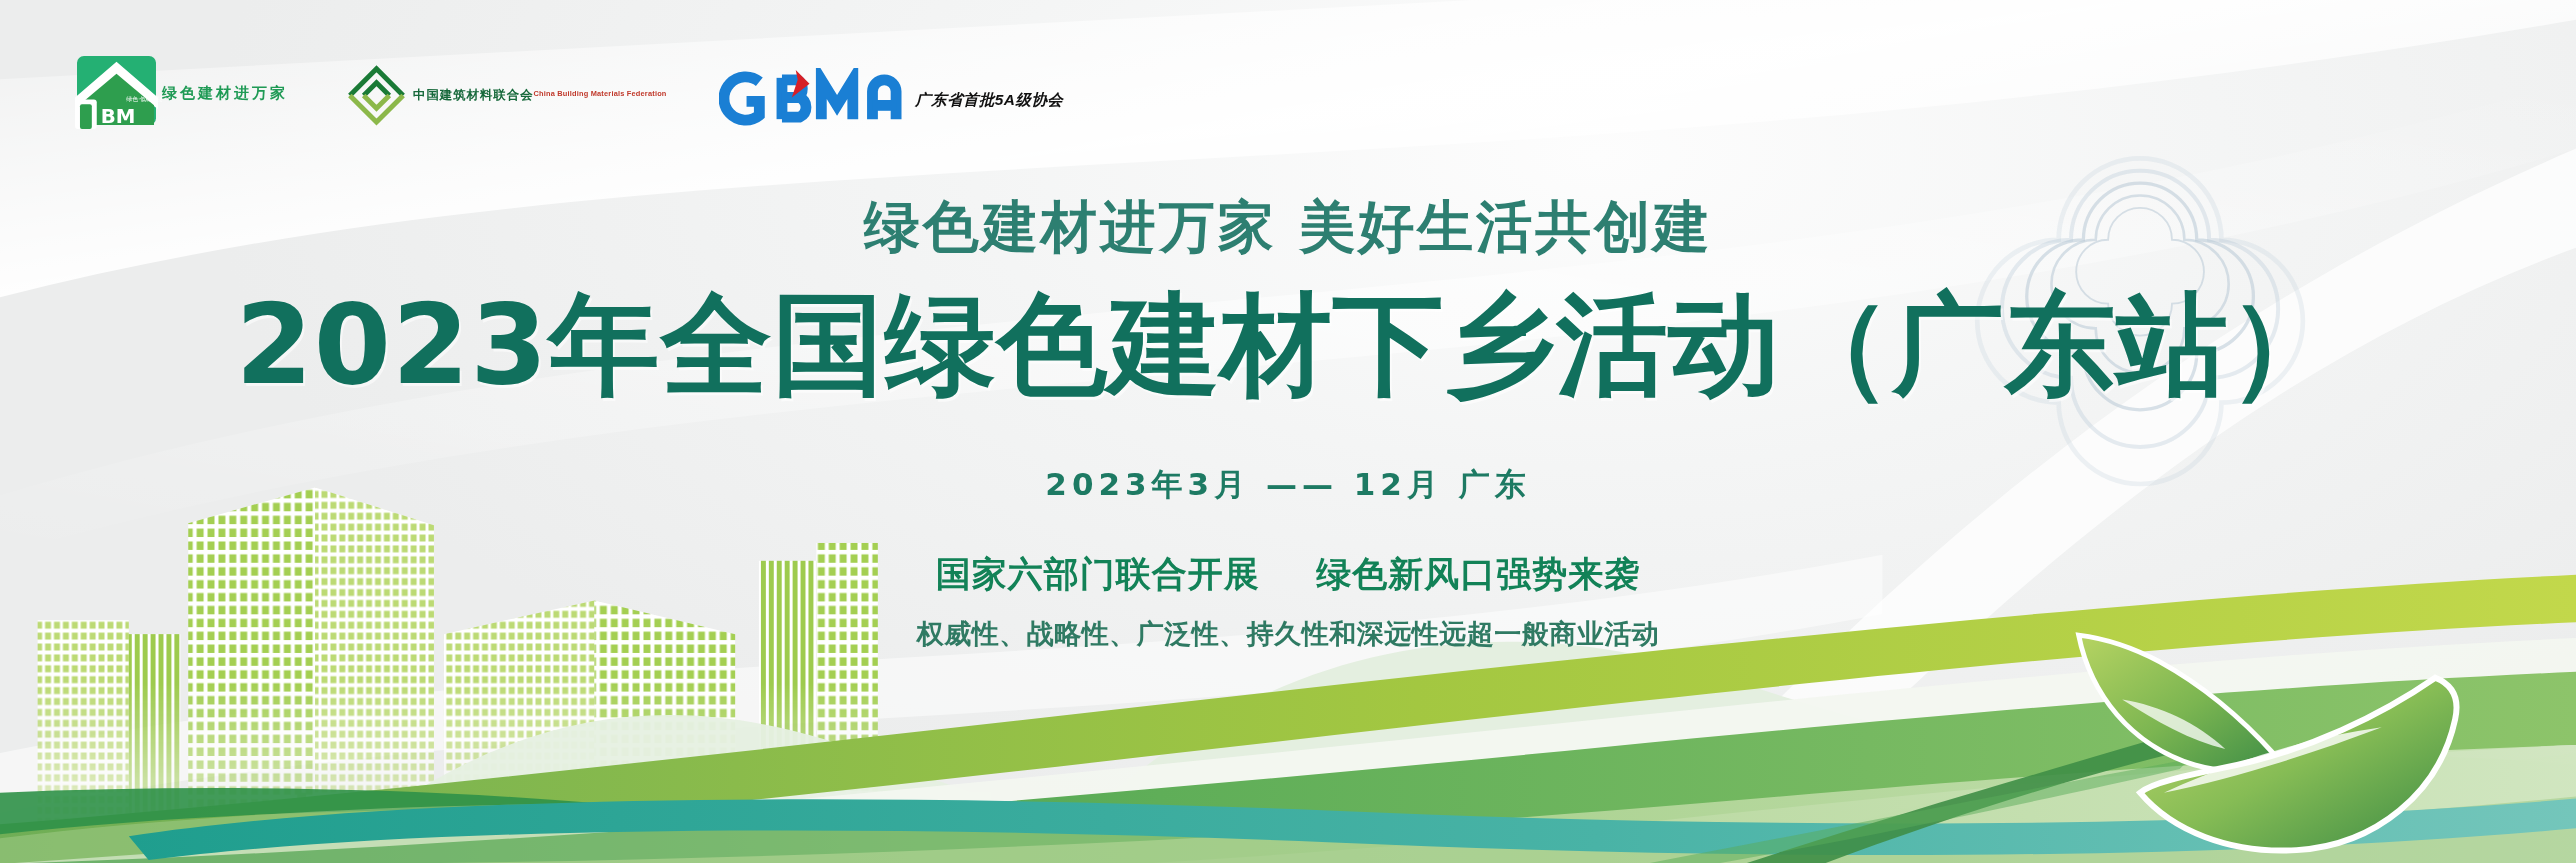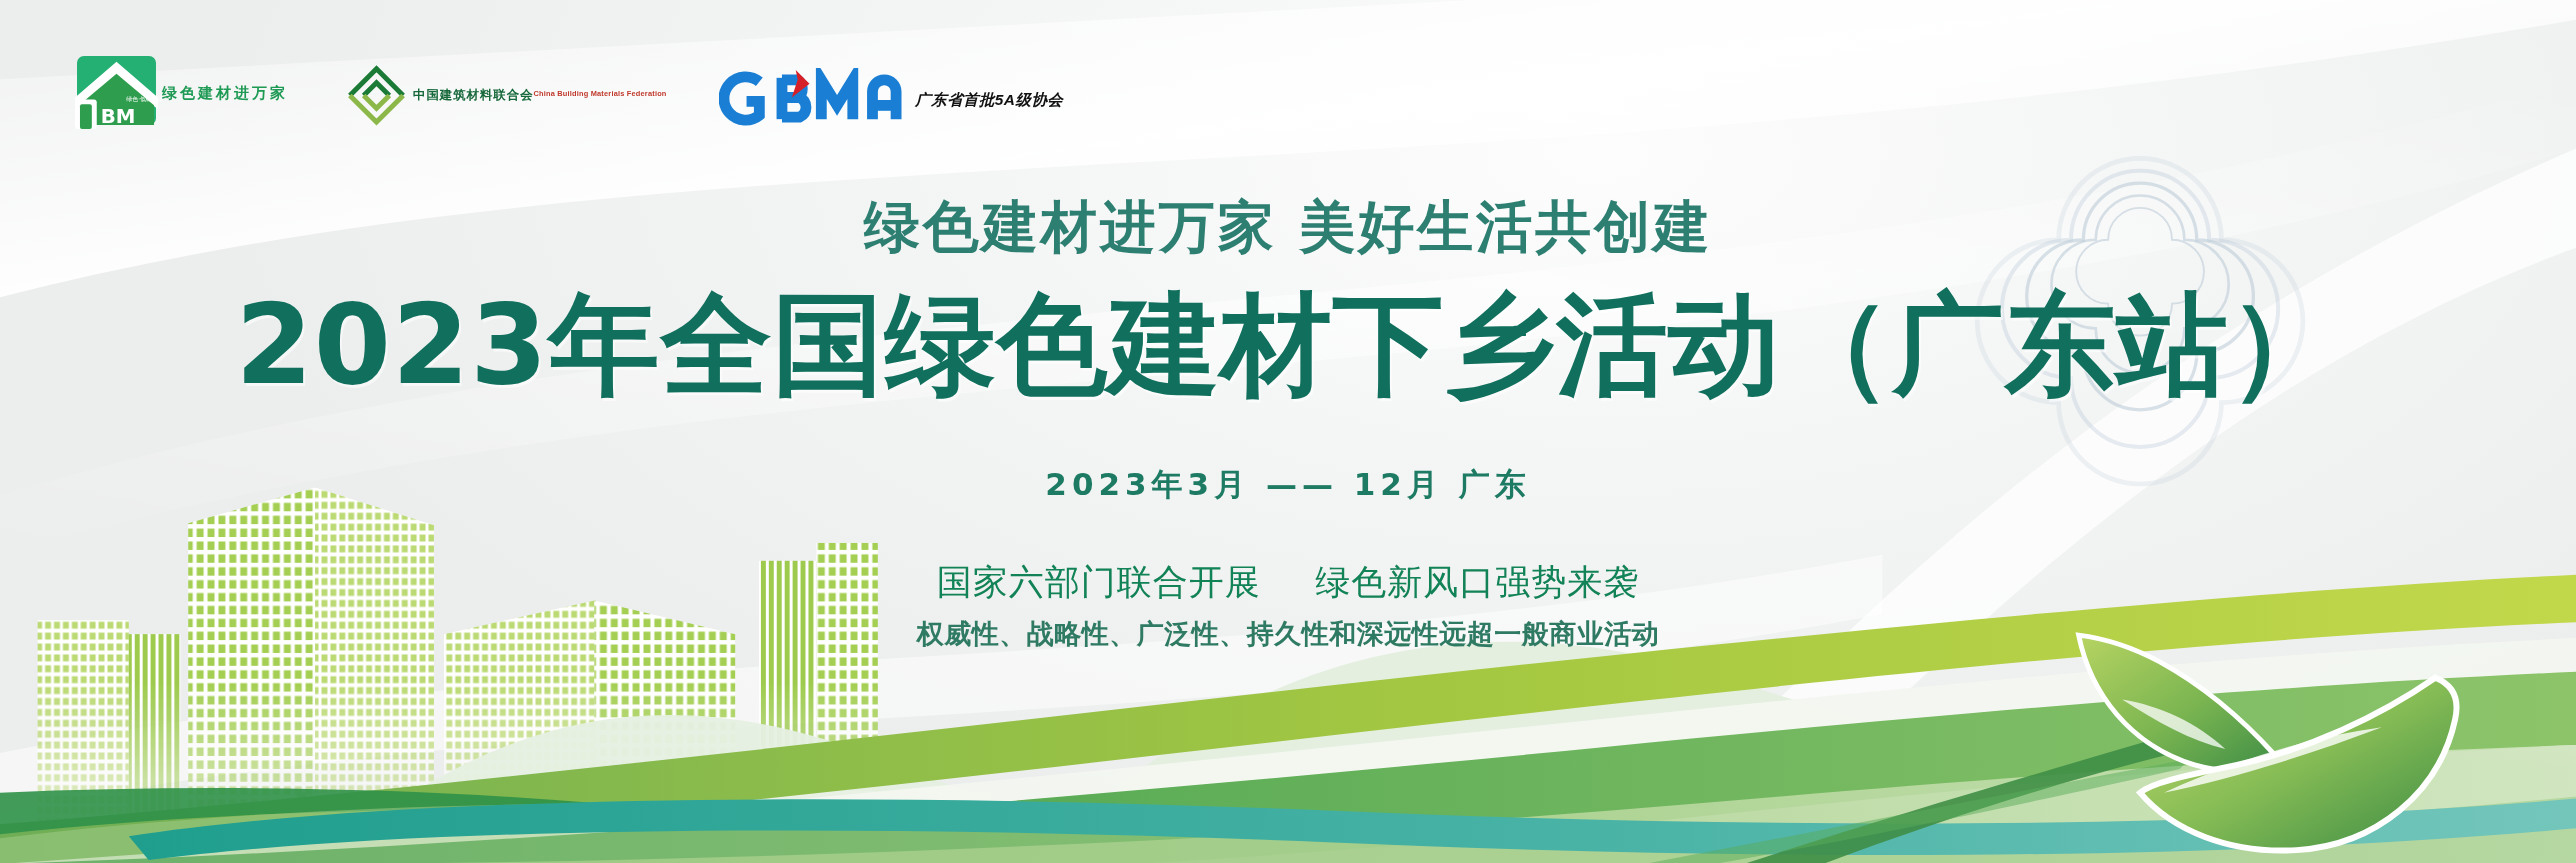--- a/index.html
+++ b/index.html
@@ -63,22 +63,22 @@
     letter-spacing:1px;white-space:nowrap;
     text-shadow:2px 3px 0 rgba(255,255,255,.55);
   }
   #date-line{
     position:absolute;top:464px;width:100%;
     font-size:31px;font-weight:700;color:#1d7a63;
     letter-spacing:5px;white-space:nowrap;
   }
   #tagline{
     position:absolute;top:551px;width:100%;
-    font-size:35px;font-weight:400;color:#128257;
-    letter-spacing:1px;white-space:nowrap;margin-top:8px;
+    font-size:35px;font-weight:700;color:#128257;
+    letter-spacing:1px;white-space:nowrap;
   }
   #tagline .gap{display:inline-block;width:30px;}
   #fineprint{
     position:absolute;top:616px;width:100%;
     font-size:27px;font-weight:700;color:#2f7a63;
     letter-spacing:0.5px;white-space:nowrap;
   }
 </style>
 </head>
 <body>

